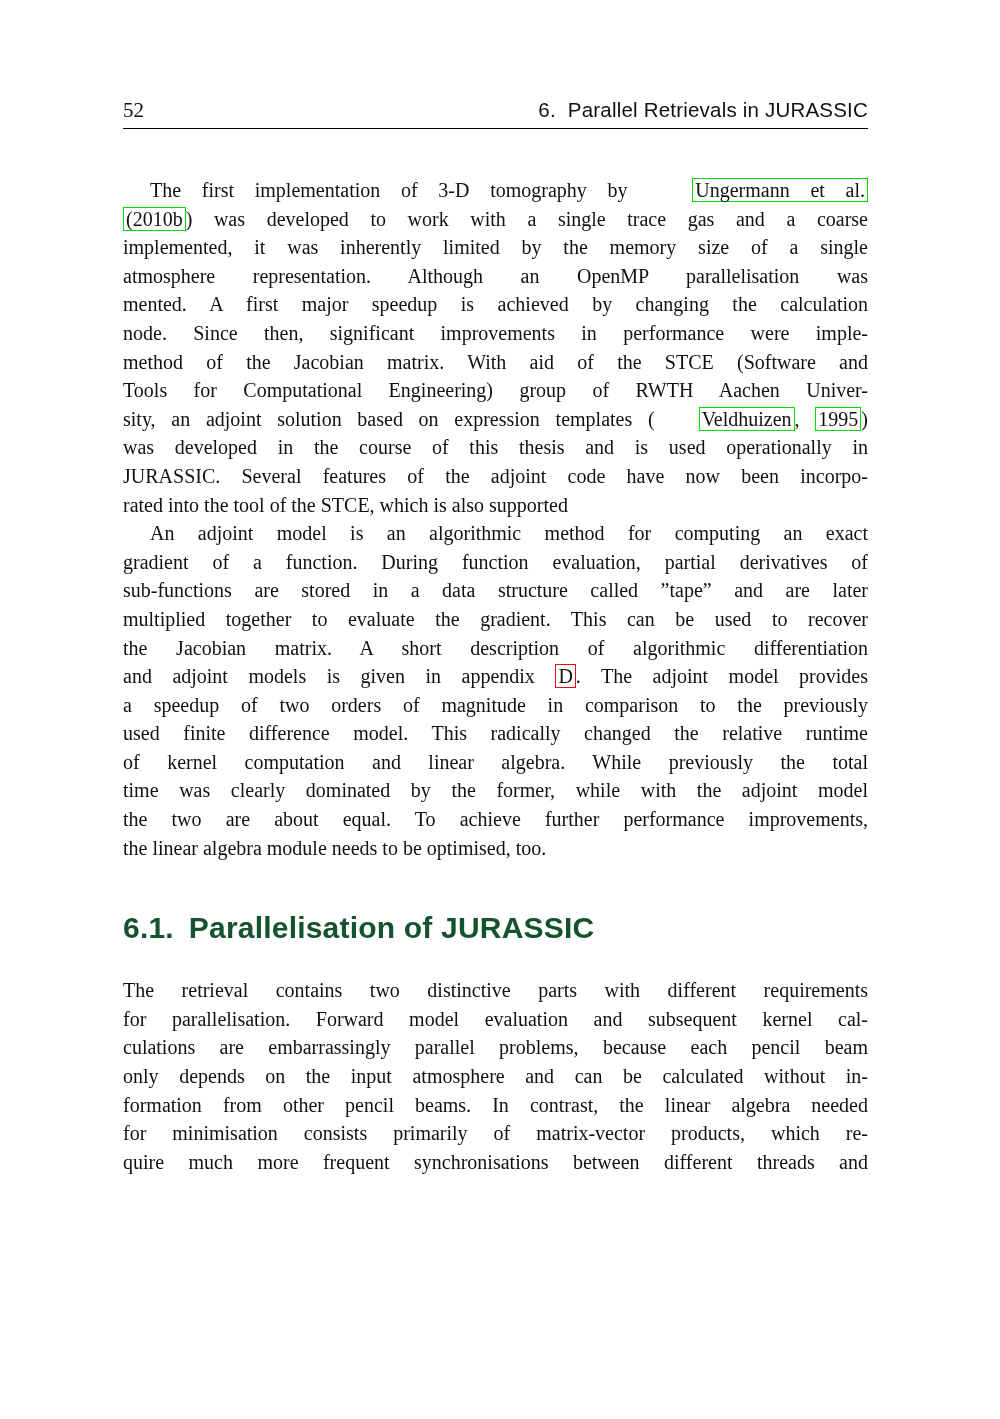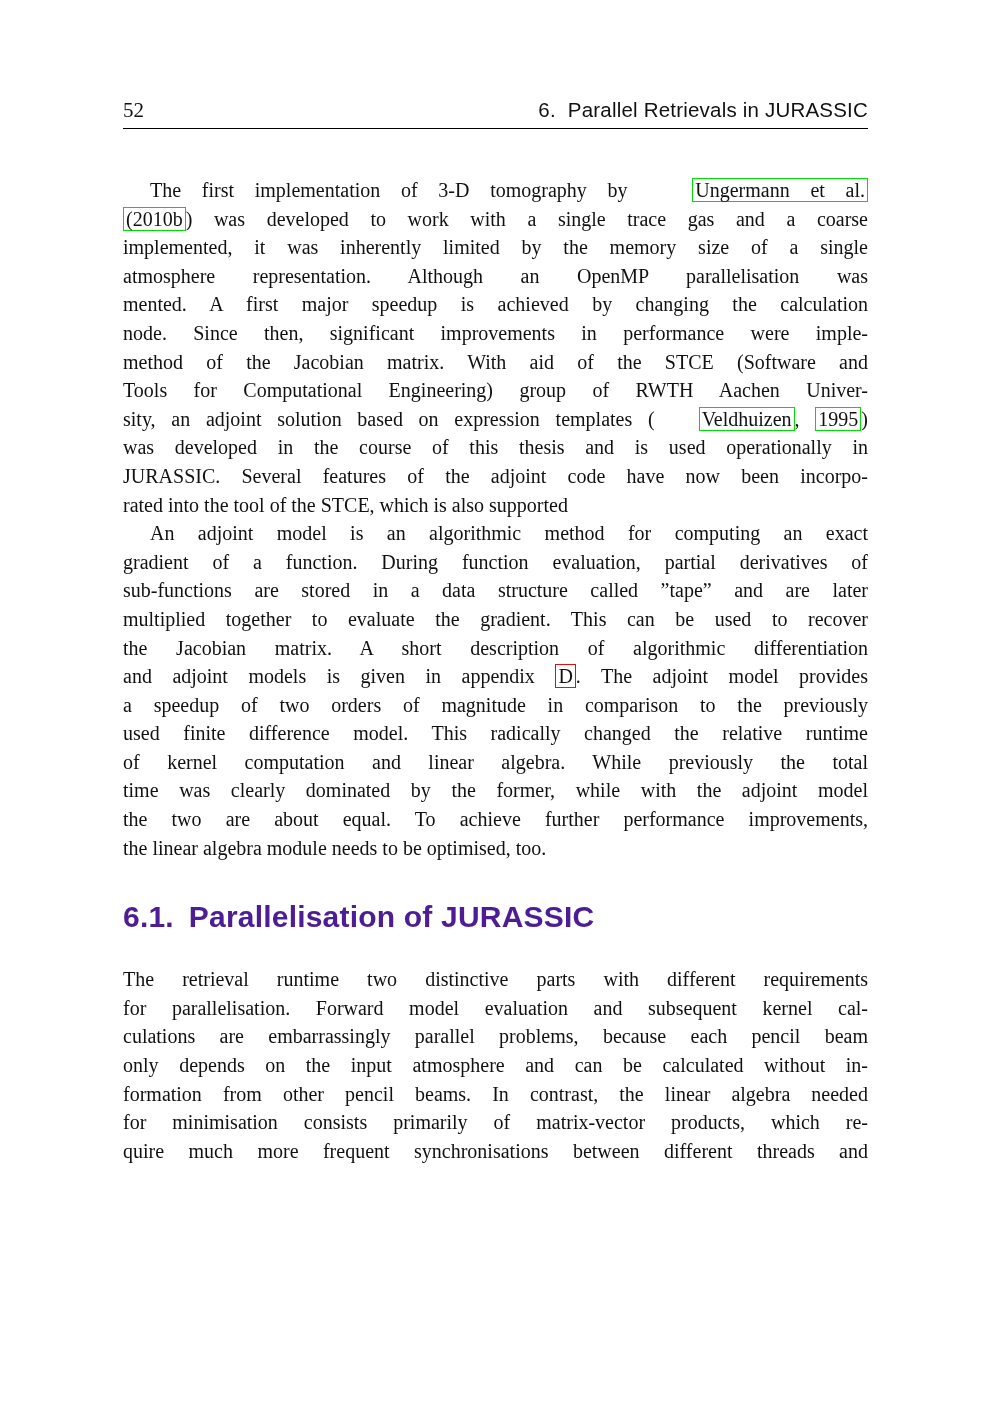--- a/index.html
+++ b/index.html
@@ -28,21 +28,21 @@
     text-align:left;text-justify:inter-word;
   }
   .line.just{text-align:justify;text-align-last:justify;}
   .line.indent{padding-left:27px;}
   .cb,.cbi,.rb{padding:0 2px;}
   .cb{border:1.5px solid var(--cite,#00dd00);}
   .cbi{border:1.5px solid var(--cite,#00dd00);margin-left:44px;}
   .rb{border:1.5px solid var(--link,#dd1111);}
   .section-heading{
     font-family:"Liberation Sans",sans-serif;font-weight:700;font-size:30px;
-    line-height:36px;margin-top:37px;margin-bottom:0;color:#4c1d95;
+    line-height:36px;margin-top:48px;margin-bottom:0;color:#14532d;
     letter-spacing:0.2px;
   }
   .section-heading .sec-num{margin-right:15px;}
   .para.after-heading{margin-top:30px;}
 </style>
 </head>
 <body>
 
 <div class="page">
   <div class="header">
@@ -74,21 +74,21 @@
         <div class="line just">and adjoint models is given in appendix <span class="rb">D</span>. The adjoint model provides</div>
         <div class="line just">a speedup of two orders of magnitude in comparison to the previously</div>
         <div class="line just">used finite difference model. This radically changed the relative runtime</div>
         <div class="line just">of kernel computation and linear algebra. While previously the total</div>
         <div class="line just">time was clearly dominated by the former, while with the adjoint model</div>
         <div class="line just">the two are about equal. To achieve further performance improvements,</div>
         <div class="line">the linear algebra module needs to be optimised, too.</div>
       </div>
       <div class="section-heading"><span class="sec-num">6.1.</span><span>Parallelisation of JURASSIC</span></div>
       <div class="para after-heading">
-        <div class="line just">The retrieval runtime two distinctive parts with different requirements</div>
+        <div class="line just">The retrieval contains two distinctive parts with different requirements</div>
         <div class="line just">for parallelisation. Forward model evaluation and subsequent kernel cal-</div>
         <div class="line just">culations are embarrassingly parallel problems, because each pencil beam</div>
         <div class="line just">only depends on the input atmosphere and can be calculated without in-</div>
         <div class="line just">formation from other pencil beams. In contrast, the linear algebra needed</div>
         <div class="line just">for minimisation consists primarily of matrix-vector products, which re-</div>
         <div class="line just">quire much more frequent synchronisations between different threads and</div>
       </div>
     </div>
 </div>
 

